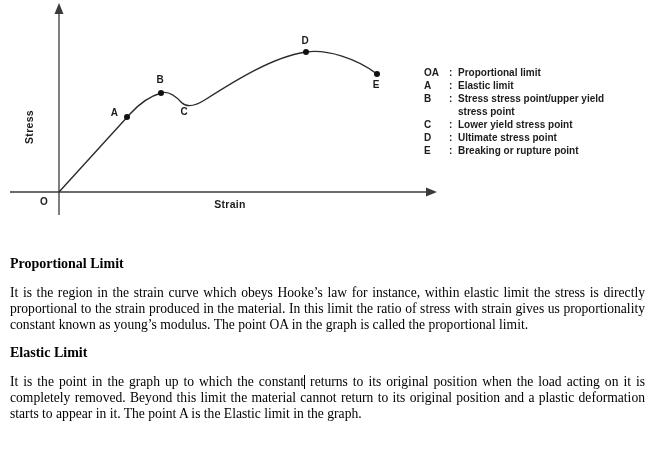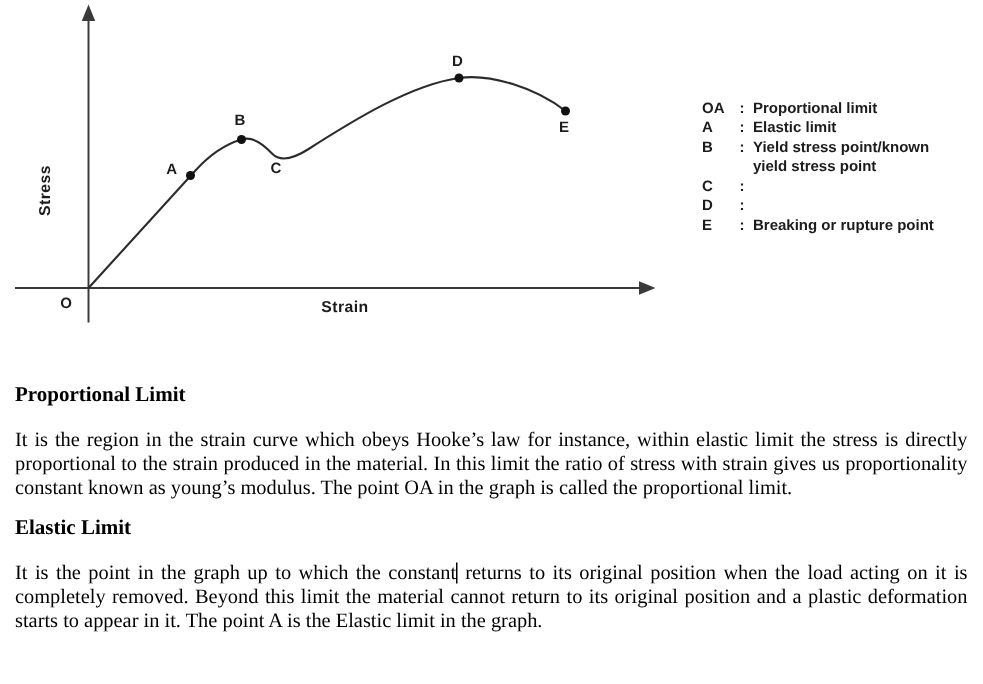--- a/index.html
+++ b/index.html
@@ -28,21 +28,21 @@
     letter-spacing: 0.3px;
   }
 
   
   .legend {
     position: absolute; left: 424px; top: 66px; width: 210px;
     font-family: "Liberation Sans", sans-serif;
     font-size: 10px; font-weight: bold; color: #1c1c1c;
     line-height: 13px;
   }
-  .legend-row { display: grid; grid-template-columns: 25px 9px 1fr; margin-left: 44px; }
+  .legend-row { display: grid; grid-template-columns: 25px 9px 1fr; }
   .legend-key { white-space: nowrap; }
   .legend-sep { text-align: left; }
 
   
   .text-sections { padding: 12px 10px 0 10px; }
   .section-heading {
     font-size: 14px; font-weight: bold; margin: 10px 0 0 0;
     line-height: 20px;
   }
   .section-body {
@@ -98,29 +98,31 @@
         <span class="legend-label">Proportional limit</span>
       </div>
       <div class="legend-row">
         <span class="legend-key">A</span>
         <span class="legend-sep">:</span>
         <span class="legend-label">Elastic limit</span>
       </div>
       <div class="legend-row">
         <span class="legend-key">B</span>
         <span class="legend-sep">:</span>
-        <span class="legend-label">Yield stress point/known yield stress point</span>
+        <span class="legend-label">Stress stress point/upper yield stress point</span>
       </div>
       <div class="legend-row">
         <span class="legend-key">C</span>
         <span class="legend-sep">:</span>
+        <span class="legend-label">Lower yield stress point</span>
       </div>
       <div class="legend-row">
         <span class="legend-key">D</span>
         <span class="legend-sep">:</span>
+        <span class="legend-label">Ultimate stress point</span>
       </div>
       <div class="legend-row">
         <span class="legend-key">E</span>
         <span class="legend-sep">:</span>
         <span class="legend-label">Breaking or rupture point</span>
       </div>
     </div>
   </div>
 
   <div class="text-sections">

